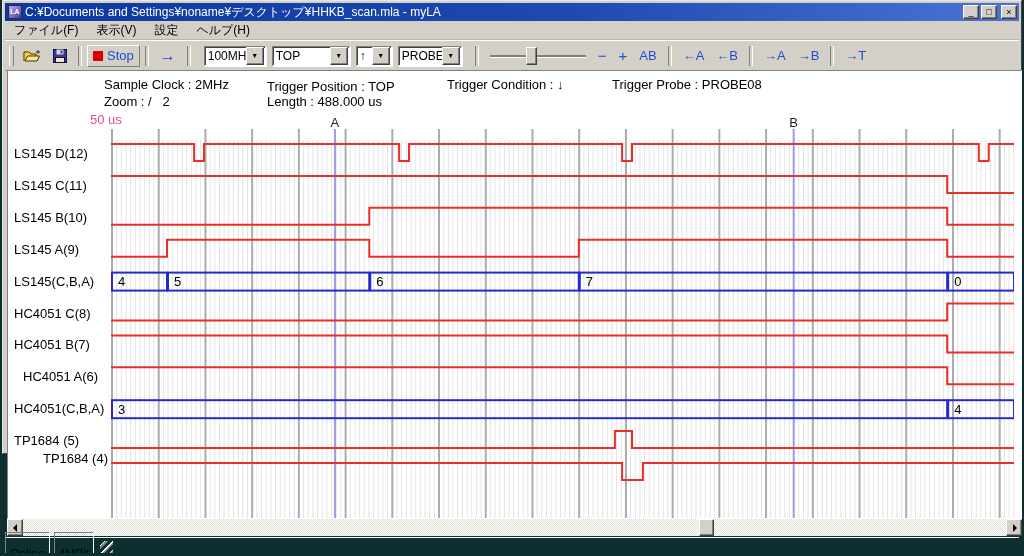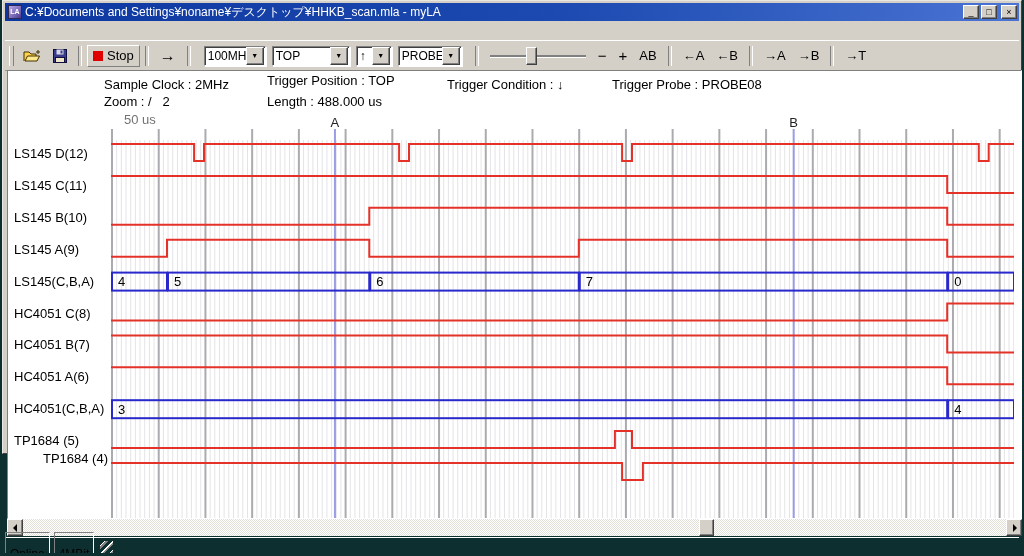--- a/index.html
+++ b/index.html
@@ -52,21 +52,21 @@
   .toolbar{
     position:absolute;left:2px;top:39px;width:1014px;height:29px;
     border-top:1px solid #fff;border-bottom:1px solid #9a968e;
     display:flex;align-items:center;
   }
   .tgrip{width:3px;height:20px;margin:0 3px 0 4px;
     border-left:1px solid #fff;border-right:1px solid #808080;}
   .tsep{width:2px;height:20px;margin:0 5px;
     border-left:1px solid #808080;border-right:1px solid #fff;}
   .toolbtn{
-    background:transparent;border:1px solid transparent;color:#000000;
+    background:transparent;border:1px solid transparent;color:#1d4ed8;
     font-size:13px;padding:2px 5px;font-family:inherit;display:flex;align-items:center;gap:4px;
     height:22px;box-sizing:border-box;
   }
   .toolbtn.raised{border:1px solid;border-color:#fff #808080 #808080 #fff;}
   .stop-square{width:10px;height:10px;background:#e00000;display:inline-block;}
   .run-arrow{font-size:16px;line-height:14px;}
   .icon-svg{display:block;}
   .combo{
     height:20px;background:#fff;display:flex;align-items:center;
     border:1px solid;border-color:#808080 #fff #fff #808080;
@@ -86,21 +86,21 @@
   .slider-thumb{position:absolute;left:36px;top:1px;width:11px;height:18px;
     background:#d4d0c8;border:1px solid;border-color:#fff #404040 #404040 #fff;
     box-shadow:inset -1px -1px 0 #808080;box-sizing:border-box;}
   
   .client{
     position:absolute;left:4px;top:69px;width:1015px;height:449px;background:#fff;
     border:1px solid;border-color:#808080 #fff #fff #808080;box-sizing:border-box;
     overflow:hidden;
   }
   .info-text{position:absolute;font-size:13px;color:#000;white-space:pre;}
-  .ruler-label{position:absolute;left:82px;top:41px;font-size:13px;color:#737373;margin-left:34px;}
+  .ruler-label{position:absolute;left:82px;top:41px;font-size:13px;color:#ec4899;}
   .marker-label{position:absolute;top:44px;font-size:13px;color:#222;width:10px;text-align:center;}
   .channel-label{position:absolute;left:6px;width:94px;font-size:13px;color:#000;white-space:nowrap;}
   #wave-svg{position:absolute;left:103px;top:58px;}
   
   .hscroll{
     position:absolute;left:4px;top:518px;width:1015px;height:17px;
     background:#efede6;
     background-image:repeating-conic-gradient(#fff 0 25%,#e2dfd6 0 50%);
     background-size:2px 2px;
   }
@@ -144,20 +144,26 @@
   <div class="titlebar">
     <span class="app-icon">LA</span>
     <span class="title-text">C:¥Documents and Settings¥noname¥デスクトップ¥HHKB_scan.mla - myLA</span>
     <span class="tb-btns">
       <button class="tbtn">_</button>
       <button class="tbtn">□</button>
       <button class="tbtn close">×</button>
     </span>
   </div>
 
+  <div class="menubar">
+    <span class="menu-item">ファイル(F)</span>
+    <span class="menu-item">表示(V)</span>
+    <span class="menu-item">設定</span>
+    <span class="menu-item">ヘルプ(H)</span>
+  </div>
 
   <div class="toolbar">
     <span class="tgrip"></span>
     <button class="toolbtn" title="">
       <svg class="icon-svg" width="18" height="14" viewBox="0 0 18 14">
         <path d="M1 12 L1 3 H6 L8 5 H13 V7" fill="#ffd24d" stroke="#403000" stroke-width="1"></path>
         <path d="M2 12 L4.5 7 H16.5 L14 12 Z" fill="#ffe98c" stroke="#403000" stroke-width="1"></path>
         <path d="M13 3 H17 M15 1 V5" stroke="#403000" stroke-width="1"></path>
       </svg>
     </button>
@@ -208,40 +214,40 @@
     <button class="toolbtn">←B</button>
     <span class="tsep"></span>
     <button class="toolbtn">→A</button>
     <button class="toolbtn">→B</button>
     <span class="tsep"></span>
     <button class="toolbtn">→T</button>
   </div>
 
   <div class="client">
     <span class="info-text" style="left:96px;top:6px;">Sample Clock : 2MHz</span>
-    <span class="info-text" style="left:259px;top:2px;">Trigger Position : TOP</span>
+    <span class="info-text" style="left:259px;top:8px;">Trigger Position : TOP</span>
     <span class="info-text" style="left:439px;top:6px;">Trigger Condition : ↓</span>
     <span class="info-text" style="left:604px;top:6px;">Trigger Probe : PROBE08</span>
     <span class="info-text" style="left:96px;top:23px;">Zoom : /   2</span>
     <span class="info-text" style="left:259px;top:23px;">Length : 488.000 us</span>
 
     <span class="ruler-label">50 us</span>
     <div id="marker-labels">
         <div class="marker-label" style="left: 321.944px;">A</div>
         <div class="marker-label" style="left: 780.668px;">B</div>
       </div>
     <div id="label-panel">
         <div class="channel-label" style="top: 75px;">LS145 D(12)</div>
         <div class="channel-label" style="top: 106.9px;">LS145 C(11)</div>
         <div class="channel-label" style="top: 138.8px;">LS145 B(10)</div>
         <div class="channel-label" style="top: 170.7px;">LS145 A(9)</div>
         <div class="channel-label" style="top: 202.6px;">LS145(C,B,A)</div>
         <div class="channel-label" style="top: 234.5px;">HC4051 C(8)</div>
         <div class="channel-label" style="top: 266.4px;">HC4051 B(7)</div>
-        <div class="channel-label" style="top: 298.3px;">HC4051 A(6)</div>
+        <div class="channel-label" style="top: 298.3px; margin-left: 9px;">HC4051 A(6)</div>
         <div class="channel-label" style="top: 330.2px;">HC4051(C,B,A)</div>
         <div class="channel-label" style="top: 362.1px;">TP1684 (5)</div>
         <div class="channel-label" style="top: 380px; text-align: right;">TP1684 (4)</div>
       </div>
     <svg id="wave-svg" width="903" height="390">
         <line x1="5.672" y1="11" x2="5.672" y2="390" stroke="#e4e4e8" stroke-width="1"></line>
         <line x1="10.344" y1="11" x2="10.344" y2="390" stroke="#e4e4e8" stroke-width="1"></line>
         <line x1="15.015999999999998" y1="11" x2="15.015999999999998" y2="390" stroke="#e4e4e8" stroke-width="1"></line>
         <line x1="19.688" y1="11" x2="19.688" y2="390" stroke="#e4e4e8" stroke-width="1"></line>
         <line x1="24.36" y1="11" x2="24.36" y2="390" stroke="#e4e4e8" stroke-width="1"></line>

